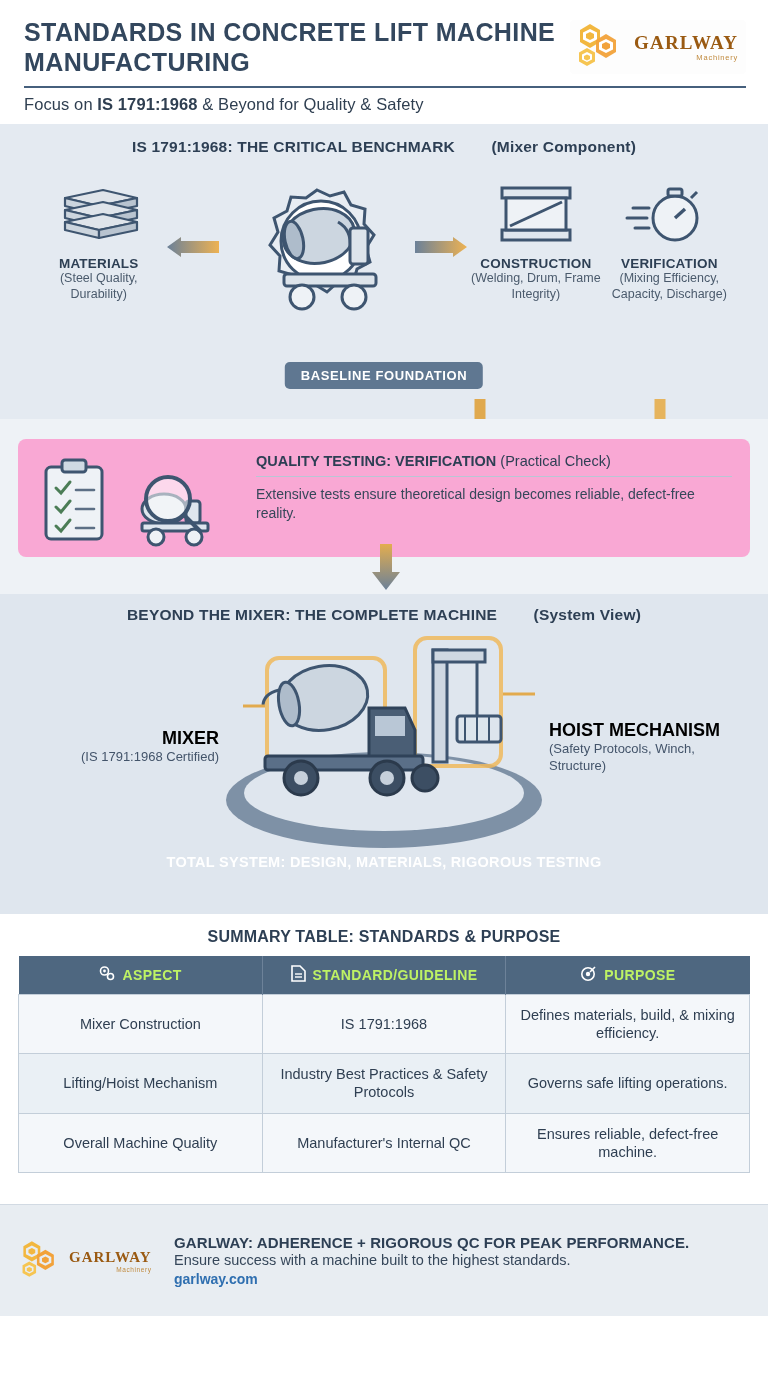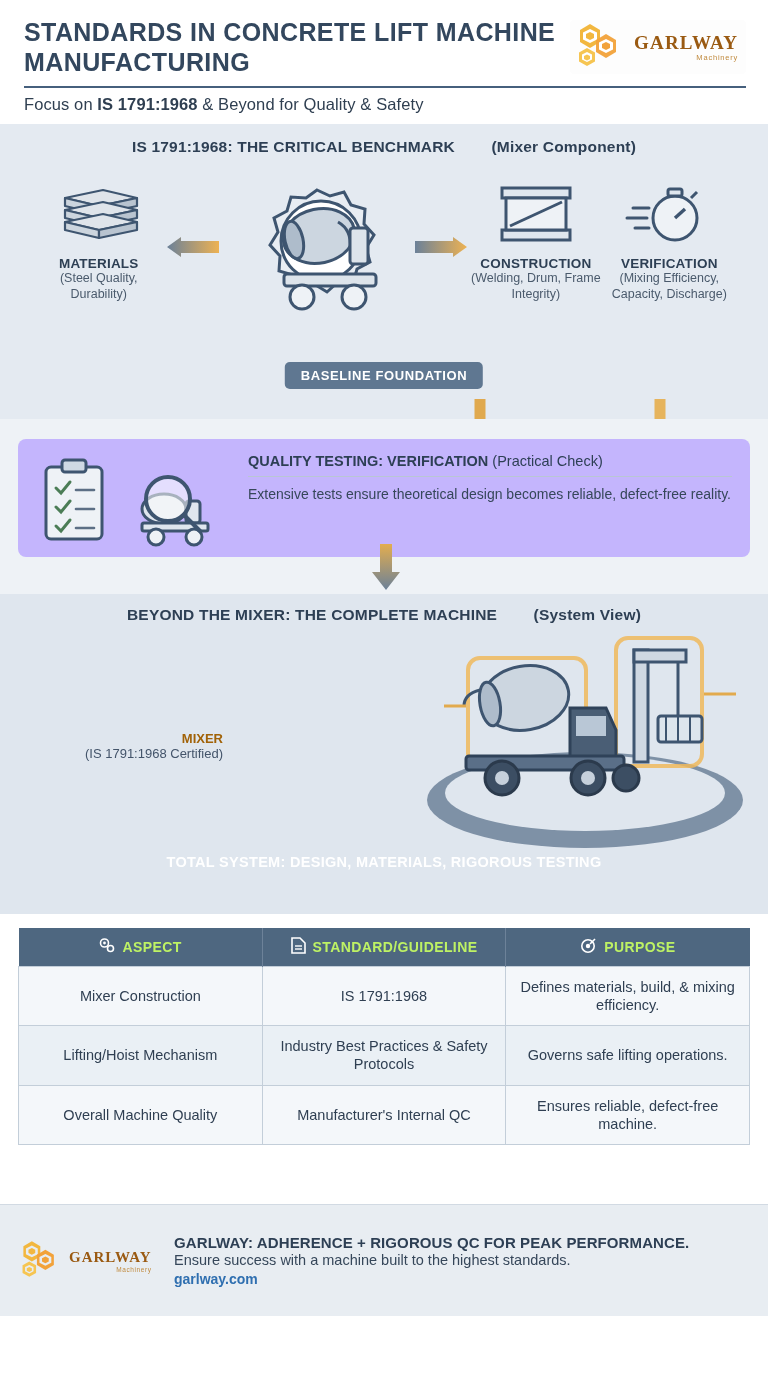--- a/index.html
+++ b/index.html
@@ -133,25 +133,25 @@
 
   
   .sec2 {
     background: #eef2f6;
     padding: 10px 0 8px 0;
     position: relative;
     height: 175px;
   }
   .card {
     margin: 10px 18px 0 18px;
-    background: #c4b5fd;
+    background: #f9a8d4;
     border-radius: 8px;
     padding: 14px 18px;
     display: flex;
-    gap: 12px;
+    gap: 20px;
     align-items: flex-start;
     height: 118px;
   }
   .card-icons { flex: 0 0 auto; padding-top: 4px; }
   .card-body { flex: 1; }
   .card-title {
     font-size: 14.5px;
     font-weight: bold;
     color: #2d3f54;
   }
@@ -177,23 +177,23 @@
   .s3-row {
     display: flex;
     align-items: center;
     justify-content: space-between;
     padding: 6px 18px 0 18px;
   }
   .s3-side { width: 205px; }
   .s3-side.left { text-align: right; }
   .s3-side.right { text-align: left; }
   .s3-title {
-    font-size: 13px;
-    font-weight: bold;
-    color: #a16207;
+    font-size: 18px;
+    font-weight: bold;
+    color: #000000;
   }
   .s3-desc {
     font-size: 13px;
     color: #43546a;
     line-height: 1.25;
   }
   .ellipse-label {
     position: absolute;
     bottom: 44px;
     left: 0;
@@ -551,26 +551,31 @@
             <circle cx="168" cy="148" r="17" fill="#3c4e63" stroke="#2b3a4c" stroke-width="3"></circle>
             <circle cx="168" cy="148" r="7" fill="#c6d0db"></circle>
             <circle cx="206" cy="148" r="13" fill="#3c4e63" stroke="#2b3a4c" stroke-width="3"></circle>
           </g>
 
           <line x1="24" y1="76" x2="46" y2="76" stroke="#e2aa4d" stroke-width="3"></line>
           <line x1="284" y1="64" x2="316" y2="64" stroke="#e2aa4d" stroke-width="3"></line>
         </svg>
       </div>
 
+      <div class="s3-side right">
+        <div class="s3-title">HOIST MECHANISM</div>
+        <div class="s3-desc">(Safety Protocols, Winch, Structure)</div>
+      </div>
     </div>
 
     <div class="ellipse-label">TOTAL SYSTEM: DESIGN, MATERIALS, RIGOROUS TESTING</div>
   </div>
 
   <div class="sec4">
+    <div class="table-title">SUMMARY TABLE: STANDARDS &amp; PURPOSE</div>
     <table>
       <thead>
         <tr>
           <th>
             <span class="th-inner">
               <span>
                 <svg width="17" height="17" viewBox="0 0 17 17" fill="#ffffff">
                   <circle cx="6.5" cy="6" r="4" fill="none" stroke="#fff" stroke-width="1.6"></circle>
                   <circle cx="6.5" cy="6" r="1.4" fill="#fff"></circle>
                   <circle cx="12.5" cy="11.5" r="3" fill="none" stroke="#fff" stroke-width="1.6"></circle>

